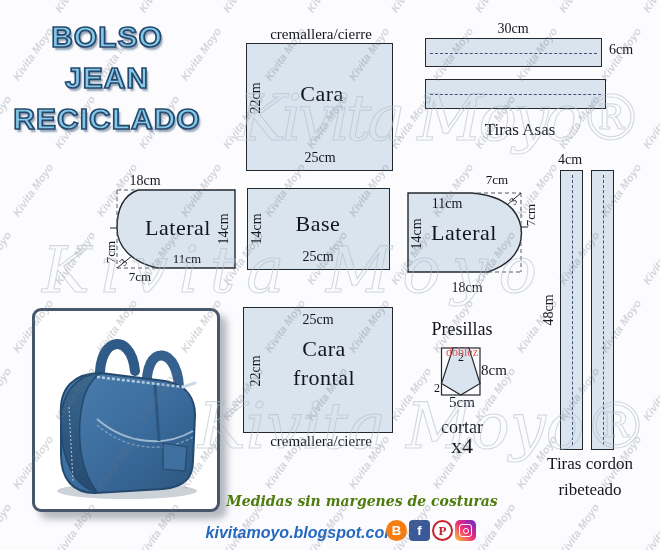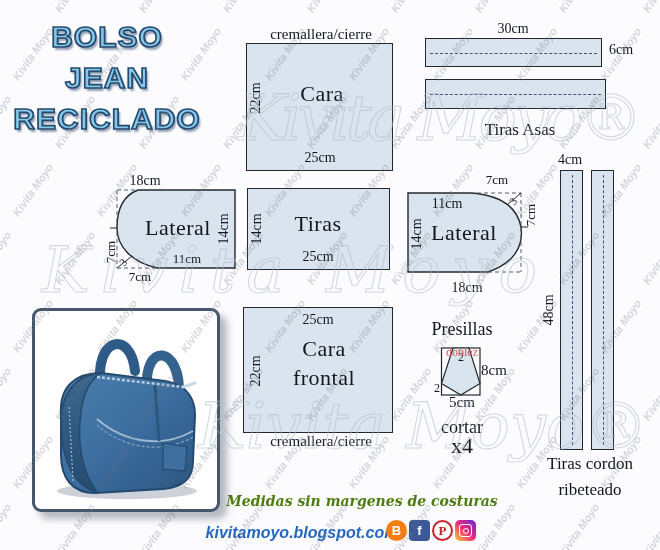--- a/index.html
+++ b/index.html
@@ -109,21 +109,21 @@
   <span class="hlab m14" style="left:145px;top:181px;">18cm</span>
   <span class="hlab name22" style="left:178px;top:228px;">Lateral</span>
   <span class="vlab m14" style="left:224px;top:229px;">14cm</span>
   <span class="hlab m13" style="left:187px;top:259px;">11cm</span>
   <span class="vlab m13" style="left:111px;top:252px;">7cm</span>
   <span class="hlab m13" style="left:123px;top:262px;transform:translate(-50%,-50%) rotate(-50deg);font-size:11px;">3</span>
   <span class="hlab m13" style="left:140px;top:277px;">7cm</span>
 
   <div class="piece" style="left:247px;top:188px;width:143px;height:82px;"></div>
   <span class="vlab m14" style="left:257px;top:229px;">14cm</span>
-  <span class="hlab name22" style="left:318px;top:224px;">Tiras</span>
+  <span class="hlab name22" style="left:318px;top:224px;">Base</span>
   <span class="hlab m14" style="left:318px;top:257px;">25cm</span>
 
   <svg class="shape-svg" style="left:400px;top:172px;" width="145" height="125" viewBox="0 0 145 125">
     <path d="M8,21 L70,21 C100,23 117,34 121,55 C124,76 112,92 88,100 L8,100 Z" fill="#d9e4ee" stroke="#23272e" stroke-width="1.4"></path>
     <path d="M70,21 L121,21 M121,21 L121,100 M88,100 L121,100" fill="none" stroke="#555a66" stroke-width="1" stroke-dasharray="4 3"></path>
     <path d="M121,55 L128,55" stroke="#23272e" stroke-width="1"></path>
     <path d="M121,21 L107,33" stroke="#23272e" stroke-width="1"></path>
   </svg>
   <span class="hlab m13" style="left:497px;top:180px;">7cm</span>
   <span class="hlab m13" style="left:513px;top:201px;transform:translate(-50%,-50%) rotate(-50deg);font-size:11px;">3</span>

